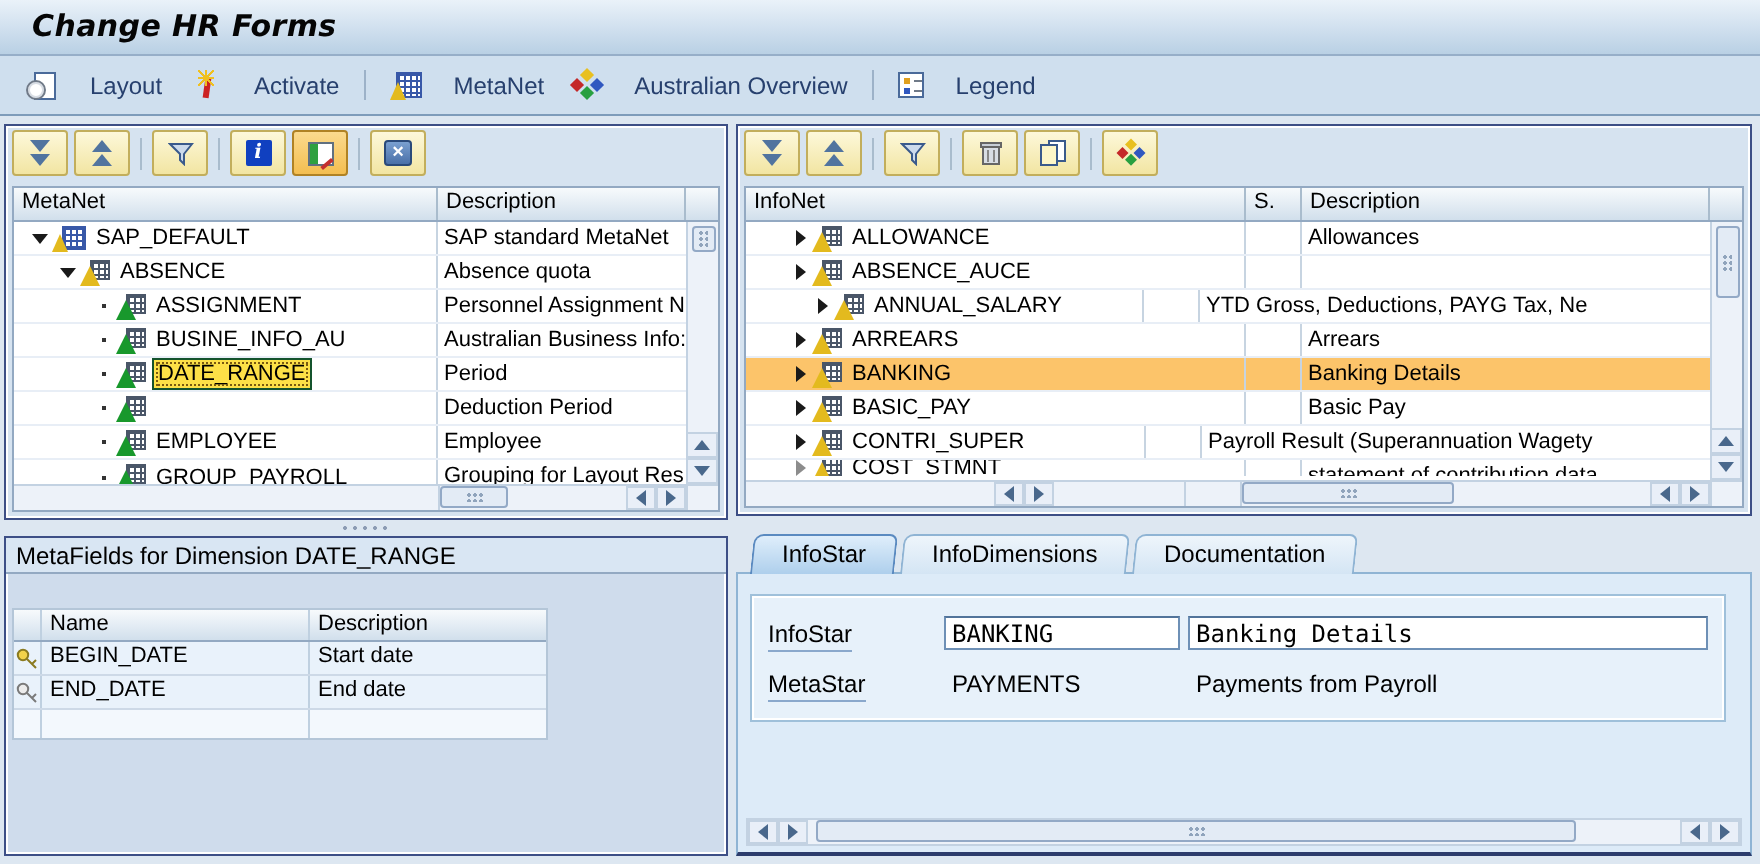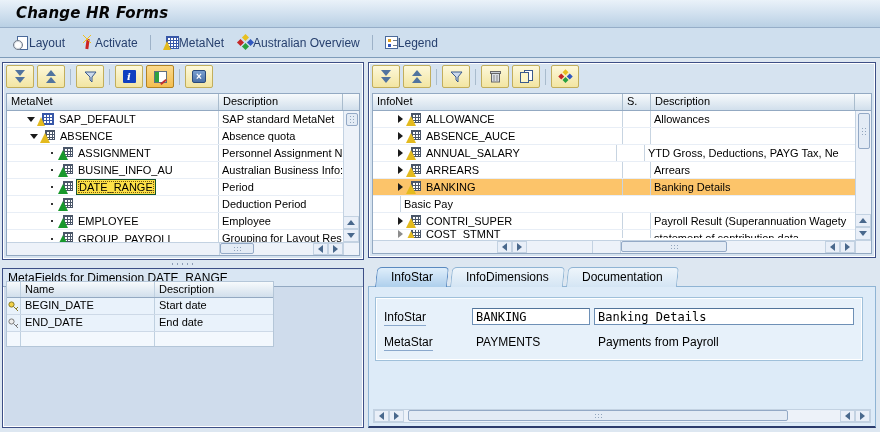--- a/index.html
+++ b/index.html
@@ -8,21 +8,21 @@
     background:#dde7f1;font-family:"Liberation Sans",sans-serif;color:#000;
     -webkit-font-smoothing:antialiased;
   }
   
   .titlebar{position:absolute;left:0;top:0;right:0;height:27px;
     background:linear-gradient(#eaf2f9 0%,#cfdfee 55%,#b9d0e4 100%);
     border-bottom:1px solid #96aec8;}
   .titlebar .title{padding:4px 0 0 16px;font:italic bold 15px "DejaVu Sans",sans-serif;color:#050505;letter-spacing:.2px}
   .appbar{position:absolute;left:0;top:28px;right:0;height:30px;background:#cfdfee;
     border-bottom:1px solid #7e9cba;display:flex;align-items:center;padding-left:6px;box-sizing:border-box}
-  .tbbtn{display:flex;align-items:center;gap:0;color:#27406e;font-size:12px;padding:2px 7px;cursor:default;white-space:nowrap}
+  .tbbtn{display:flex;align-items:center;gap:16px;color:#27406e;font-size:12px;padding:2px 7px;cursor:default;white-space:nowrap}
   .tbsep{width:1px;height:15px;background:#9db2c8;margin:0 5px}
 
   
   .pane{position:absolute;background:#d6e3f0;border:1px solid #3d4f86;box-shadow:inset 0 0 0 1px #fff;box-sizing:border-box}
   .ptoolbar{height:27px;display:flex;align-items:center;gap:3px;padding:2px 3px;box-sizing:border-box}
   .pbtn{width:26px;height:21px;flex:none;background:linear-gradient(#fdf8da,#f2e5a2);
     border:1px solid #c2ae5c;border-radius:2px;display:flex;align-items:center;justify-content:center}
   .pbtn.active{background:linear-gradient(#fbda8e,#f4be50);border-color:#b08224}
   .psep{width:1px;height:16px;background:#a9bccd;margin:0 2px}
 
@@ -79,21 +79,21 @@
   .hthumb::after{content:"";width:9px;height:5px;background-image:radial-gradient(circle,#90a4bc 0.8px,transparent 1px);background-size:3px 3px}
   .hsb{width:15px;height:100%;flex:none;background:#e9eff8;border:1px solid #c3d2e2;box-sizing:border-box;display:flex;align-items:center;justify-content:center}
   .corner{width:16px;height:100%;flex:none;background:#edf2f9;border-left:1px solid #c3d2e2;box-sizing:border-box}
 
   
   .split{position:absolute;left:2px;width:362px;top:260px;height:8px;display:flex;align-items:center;justify-content:center}
   .split::after{content:"";width:26px;height:4px;background-image:radial-gradient(circle,#8c9cb4 0.9px,transparent 1.1px);background-size:5px 4px}
 
   
   .mf-title{height:18px;line-height:17px;font-size:12px;padding:1px 5px;border-bottom:1px solid #93a9c2;background:#d9e6f3;box-sizing:border-box}
-  .mftable{position:absolute;left:3px;top:12px;width:268px;background:#fff;border:1px solid #b4c6d8;box-sizing:border-box;font-size:11px}
+  .mftable{position:absolute;left:3px;top:35px;width:268px;background:#fff;border:1px solid #b4c6d8;box-sizing:border-box;font-size:11px}
   .mfhead{display:flex;height:15px;background:linear-gradient(#f7fafc,#d1dfec);border-bottom:1px solid #93a9c2;line-height:14px}
   .mfrow{display:flex;height:16px;background:#e9f2fb;border-bottom:1px solid #cdd9e7;line-height:15px}
   .mfc{padding:0 4px;border-right:1px solid #bfd0e0;box-sizing:border-box;white-space:nowrap;overflow:hidden}
   .mfi{width:14px;flex:none;display:flex;align-items:center;justify-content:center;border-right:1px solid #bfd0e0;box-sizing:border-box}
   .mfempty{display:flex;height:14px;background:#f3f8fd}
 
   
   .tabstrip{position:absolute;left:8px;top:0;height:21px;display:flex;align-items:flex-end;gap:3px;z-index:2}
   .tab{height:19px;padding:0 14px;line-height:18px;font-size:12px;background:linear-gradient(#eef5fb,#d4e5f4);
     border:1px solid #8fb4d4;border-bottom:none;border-radius:5px 4px 0 0;transform:skewX(-6deg);cursor:default}
@@ -225,21 +225,21 @@
   </div>
   <div class="tree">
     <div class="thead">
       <div class="thc" style="width:212px">MetaNet</div>
       <div class="thc" style="flex:1;border-right:none">Description</div>
       <div style="width:16px;flex:none;border-left:1px solid #a9bccd"></div>
     </div>
     <div class="tmain">
       <div class="tbody">
         <div class="trow">
-          <div class="cname" style="width:212px;padding-left:18px">
+          <div class="cname" style="width:212px;padding-left:7px">
             <span class="exp">
                 <span class="exp-open"></span>
               </span>
             <span class="rooticon"></span>
             <span class="lbl">SAP_DEFAULT</span>
           </div>
           <div class="cdesc">SAP standard MetaNet</div>
         </div>
         <div class="trow">
           <div class="cname" style="width:212px;padding-left:21px">
@@ -442,21 +442,21 @@
             <span class="exp">
                 <span class="exp-closed"></span>
               </span>
             <span class="dgrid yellow"></span>
             <span class="lbl">ABSENCE_AUCE</span>
           </div>
           <div class="csmall" style="width:28px"></div>
           <div class="cdesc"></div>
         </div>
         <div class="trow">
-          <div class="cname" style="width:244px;padding-left:21px">
+          <div class="cname" style="width:199px;padding-left:32px">
             <span class="exp">
                 <span class="exp-closed"></span>
               </span>
             <span class="dgrid yellow"></span>
             <span class="lbl">ANNUAL_SALARY</span>
           </div>
           <div class="csmall" style="width:28px"></div>
           <div class="cdesc">YTD Gross, Deductions, PAYG Tax, Ne</div>
         </div>
         <div class="trow">
@@ -475,25 +475,32 @@
             <span class="exp">
                 <span class="exp-closed"></span>
               </span>
             <span class="dgrid yellow"></span>
             <span class="lbl">BANKING</span>
           </div>
           <div class="csmall" style="width:28px"></div>
           <div class="cdesc">Banking Details</div>
         </div>
         <div class="trow">
+          <div class="cname" style="width:250px;padding-left:21px">
+            <span class="exp">
+                <span class="exp-closed"></span>
+              </span>
+            <span class="dgrid yellow"></span>
+            <span class="lbl">BASIC_PAY</span>
+          </div>
           <div class="csmall" style="width:28px"></div>
           <div class="cdesc">Basic Pay</div>
         </div>
         <div class="trow">
-          <div class="cname" style="width:250px;padding-left:21px">
+          <div class="cname" style="width:200px;padding-left:21px">
             <span class="exp">
                 <span class="exp-closed"></span>
               </span>
             <span class="dgrid yellow"></span>
             <span class="lbl">CONTRI_SUPER</span>
           </div>
           <div class="csmall" style="width:28px"></div>
           <div class="cdesc">Payroll Result (Superannuation Wagety</div>
         </div>
         <div class="trow" style="height:8px;overflow:hidden;border-bottom:none">

